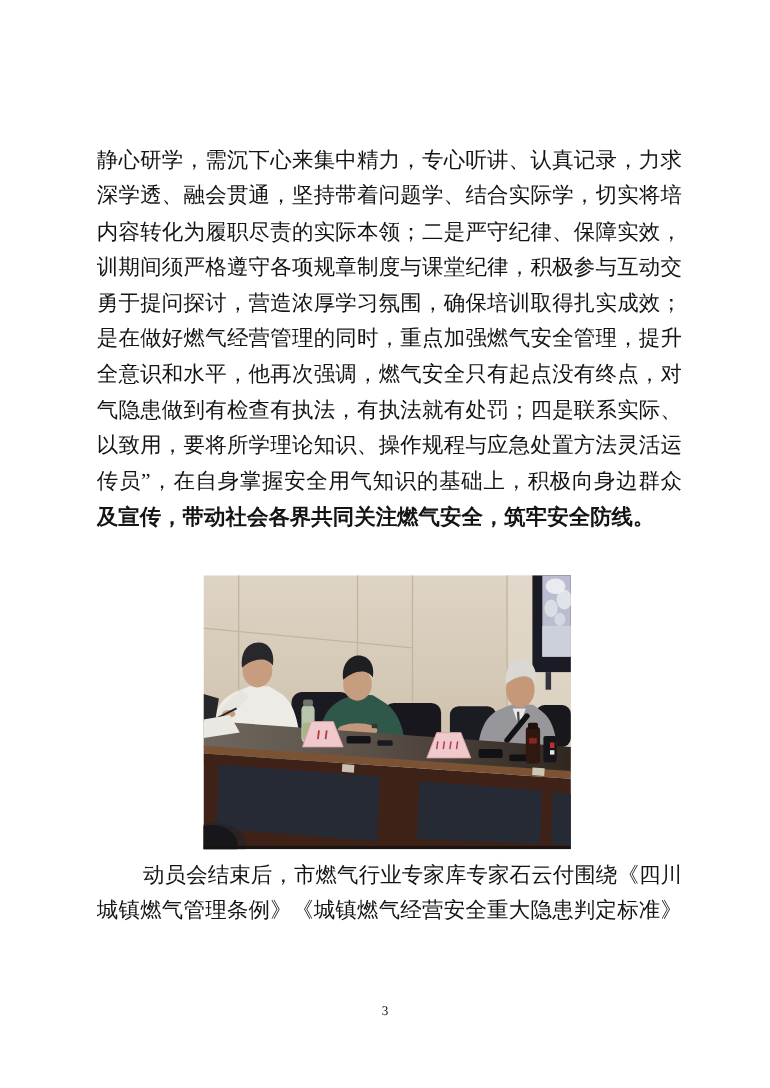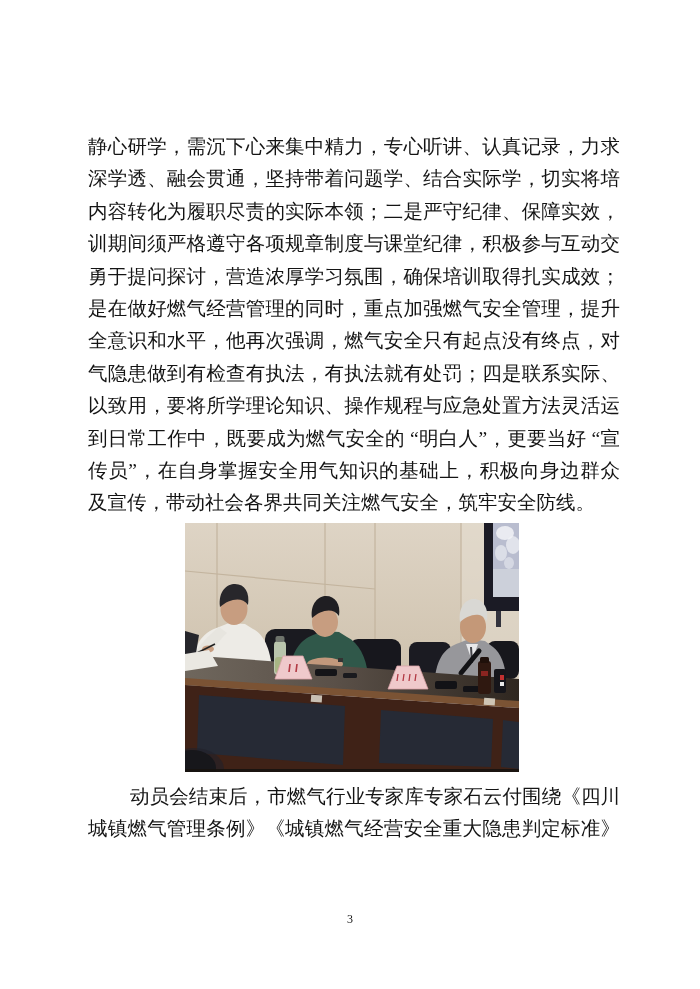--- a/index.html
+++ b/index.html
@@ -22,20 +22,21 @@
     display:block;
     height:32.4px;
     line-height:32.4px;
     font-size:19.5px;
     text-align:justify;
     text-align-last:justify;
     overflow:hidden;
   }
   .cn-line--plain{
     text-align-last:left;
+    font-weight:bold;
   }
   .cn-line--indent{
     text-indent:42px;
   }
   .photo-wrap{
     position:absolute;
     left:185px;top:523px;
     width:334px;height:249px;
   }
   .photo-wrap svg{display:block;}
@@ -58,21 +59,20 @@
   <div class="text-block para1">
     <span class="cn-line">静心研学，需沉下心来集中精力，专心听讲、认真记录，力求学</span>
     <span class="cn-line">深学透、融会贯通，坚持带着问题学、结合实际学，切实将培训</span>
     <span class="cn-line">内容转化为履职尽责的实际本领；二是严守纪律、保障实效，培</span>
     <span class="cn-line">训期间须严格遵守各项规章制度与课堂纪律，积极参与互动交流，</span>
     <span class="cn-line">勇于提问探讨，营造浓厚学习氛围，确保培训取得扎实成效；三</span>
     <span class="cn-line">是在做好燃气经营管理的同时，重点加强燃气安全管理，提升安</span>
     <span class="cn-line">全意识和水平，他再次强调，燃气安全只有起点没有终点，对燃</span>
     <span class="cn-line">气隐患做到有检查有执法，有执法就有处罚；四是联系实际、学</span>
     <span class="cn-line">以致用，要将所学理论知识、操作规程与应急处置方法灵活运用</span>
-    <span class="cn-line">到日常工作中，既要成为燃气安全的 “明白人”，更要当好 “宣</span>
     <span class="cn-line">传员”，在自身掌握安全用气知识的基础上，积极向身边群众普</span>
     <span class="cn-line cn-line--plain">及宣传，带动社会各界共同关注燃气安全，筑牢安全防线。</span>
   </div>
 
   <div class="photo-wrap">
     <svg width="334" height="249" viewBox="0 0 334 249" xmlns="http://www.w3.org/2000/svg">
       <defs>
         <linearGradient id="wallGrad" x1="0" y1="0" x2="0" y2="1">
           <stop offset="0" stop-color="#ded4c5"></stop>
           <stop offset="1" stop-color="#cdc0ab"></stop>

